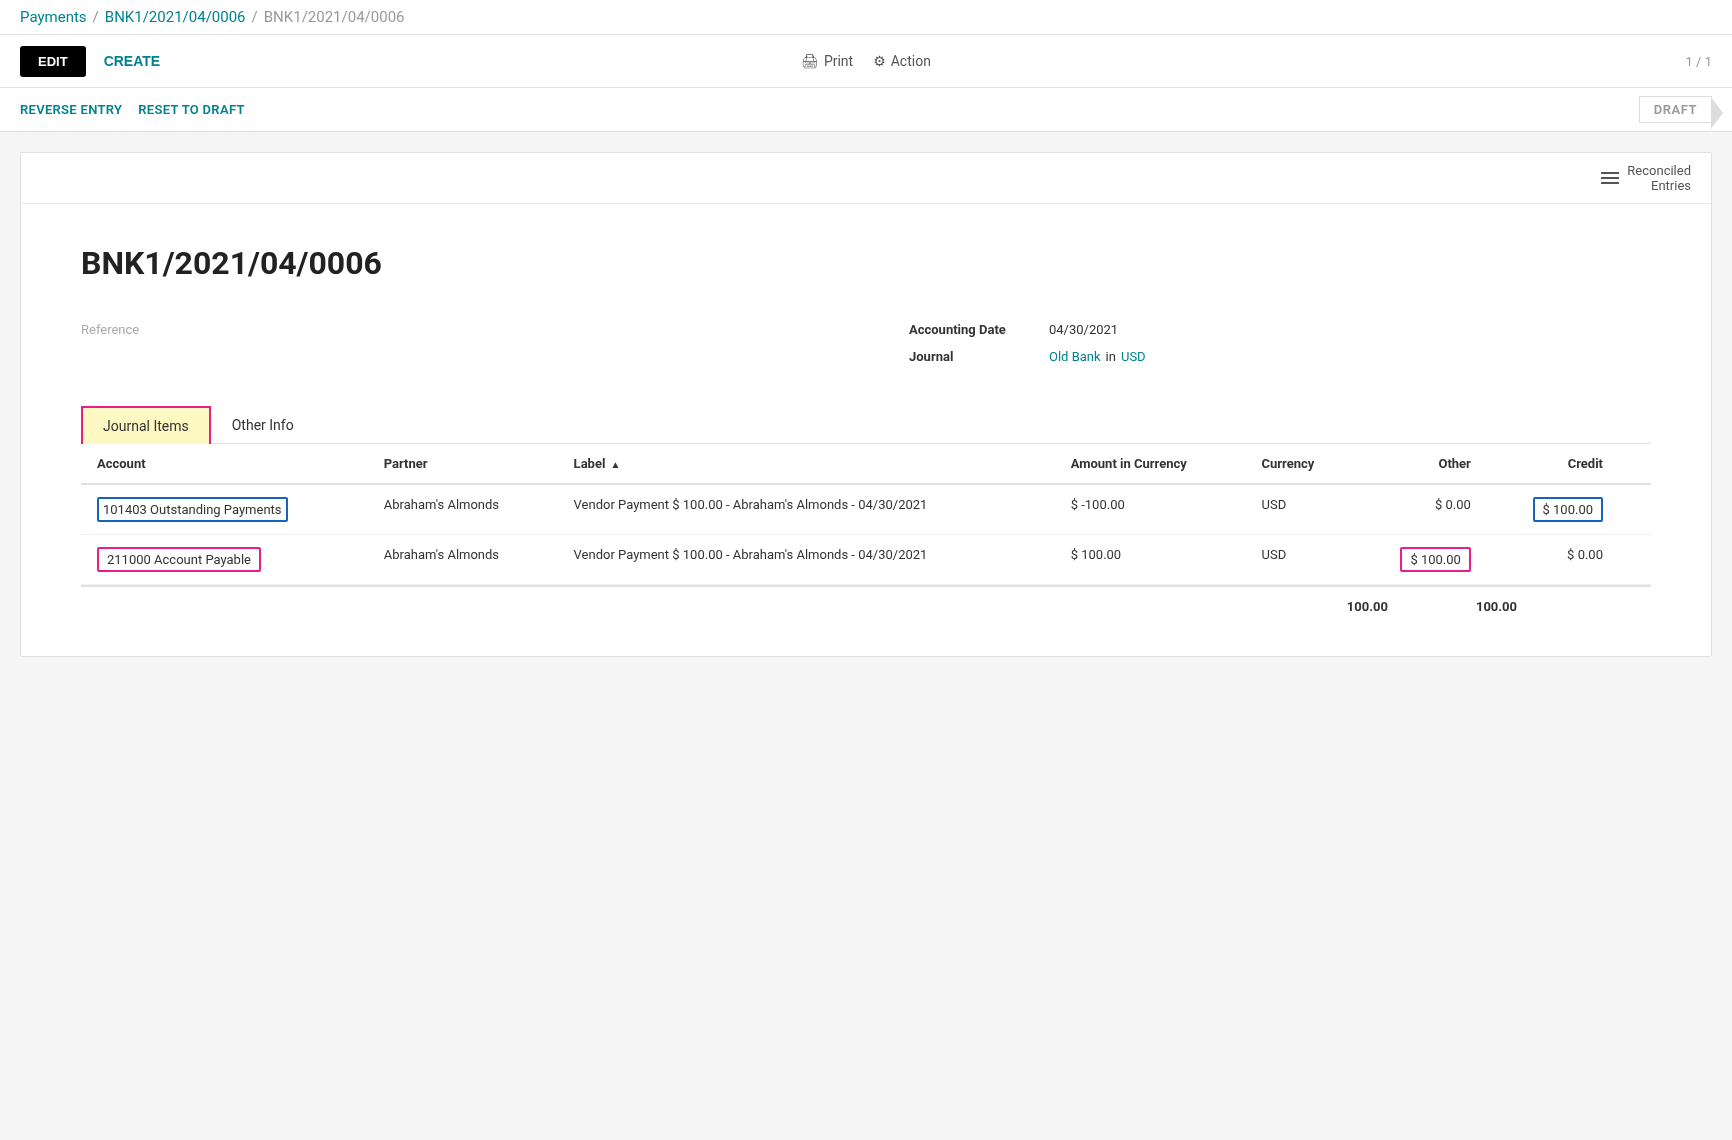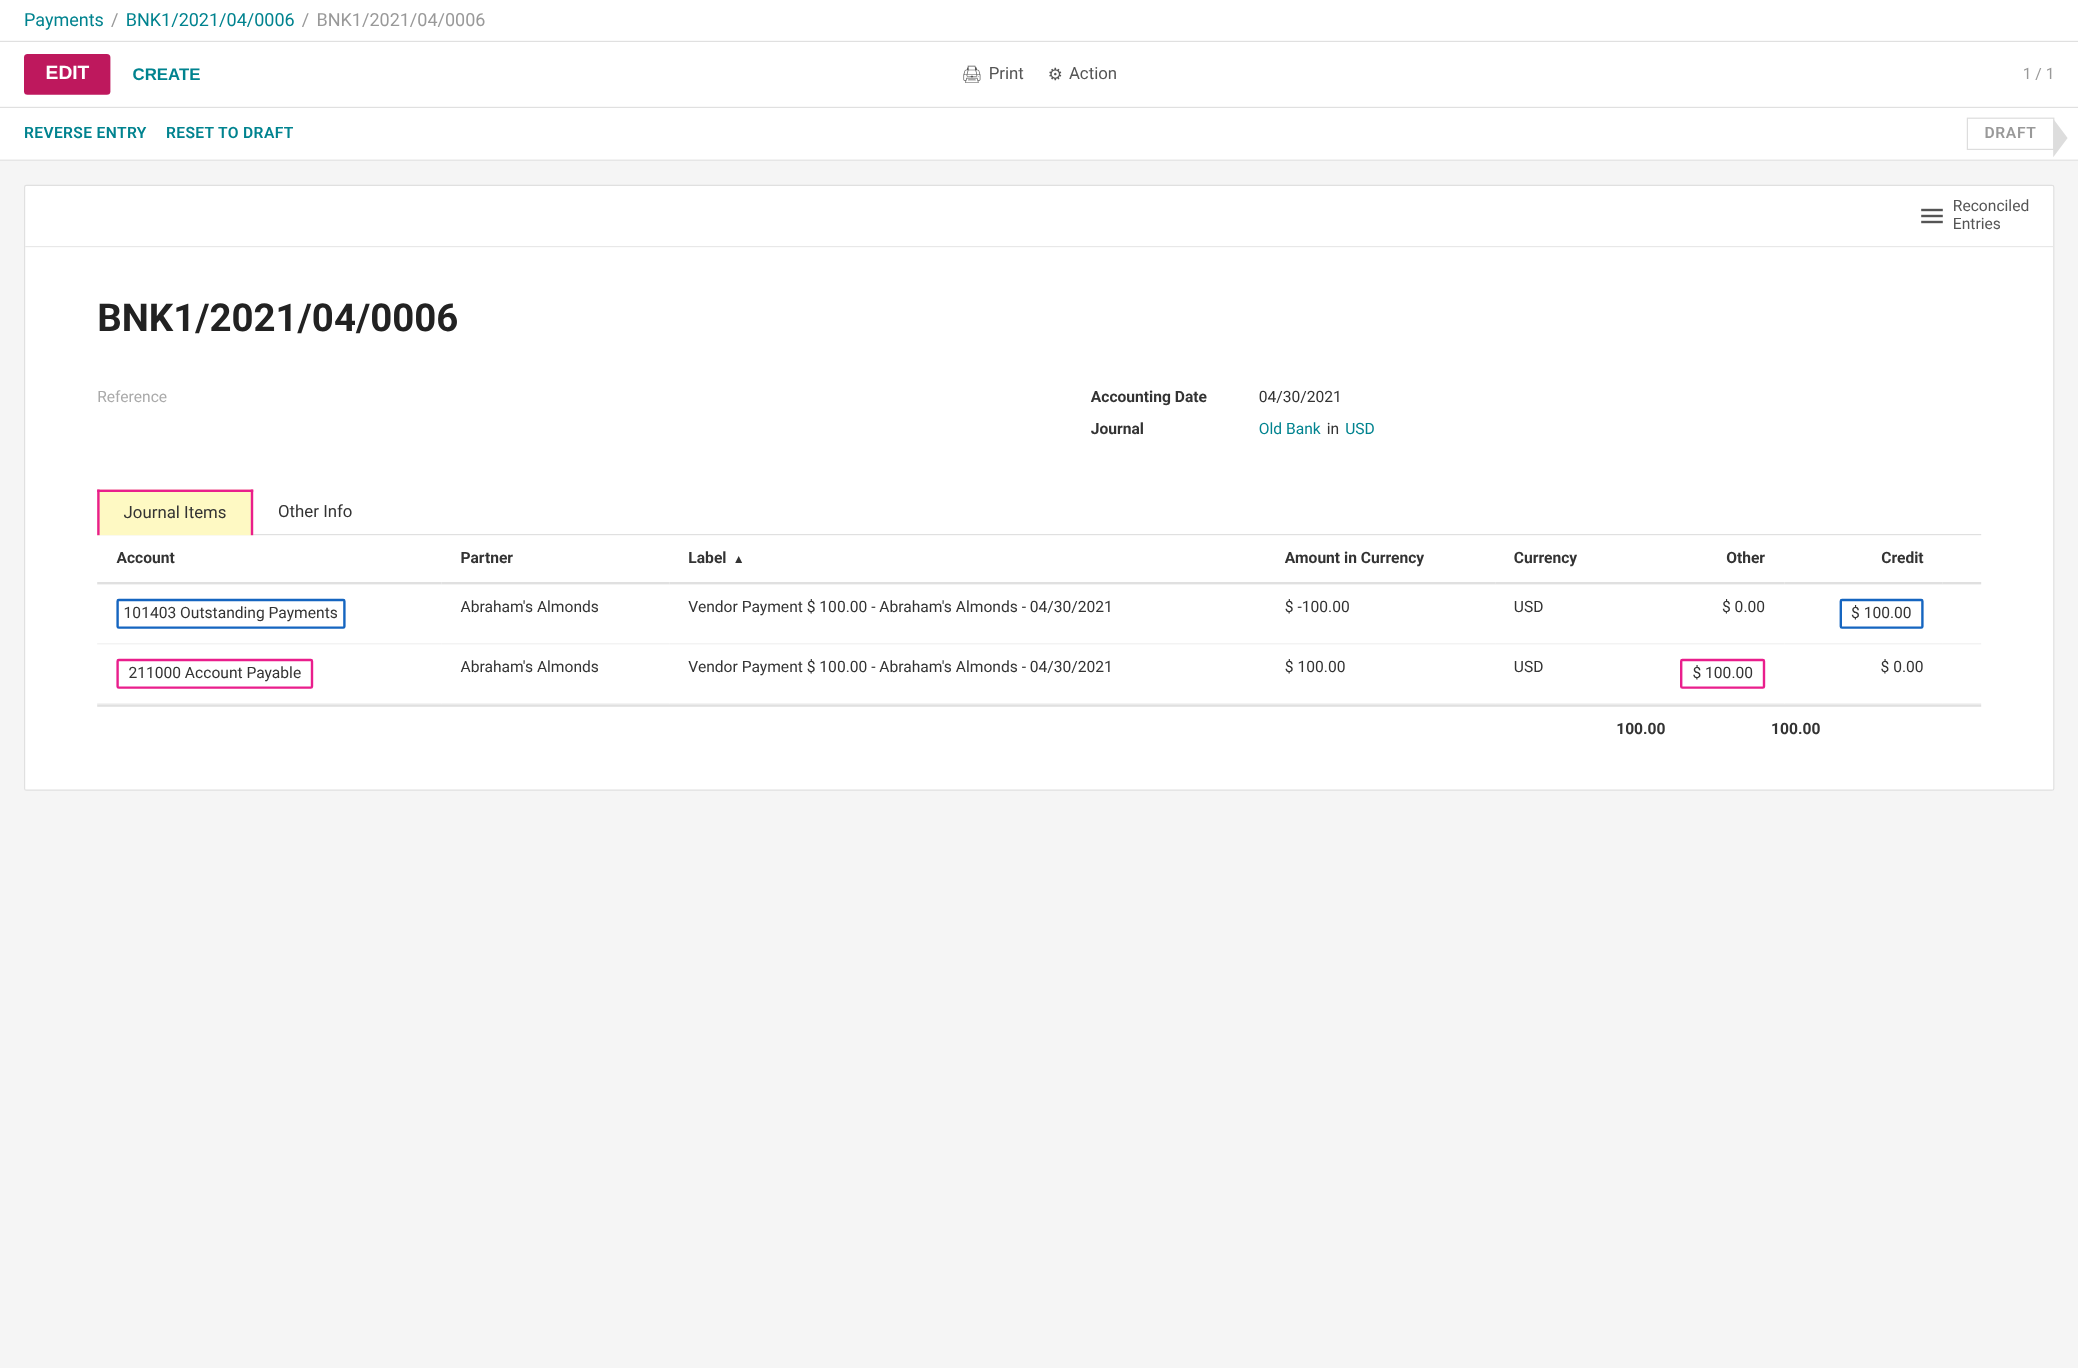--- a/index.html
+++ b/index.html
@@ -12,25 +12,25 @@
       border-bottom: 1px solid #e0e0e0;
       display: flex;
       align-items: center;
       gap: 6px;
       font-size: 15px;
     }
     .breadcrumb-link { color: #00838f; cursor: pointer; }
     .breadcrumb-sep { color: #999; }
     .breadcrumb-current { color: #999; }
     .btn-edit {
-      background: #be185d;
+      background: #000000;
       color: #fff;
       border: none;
       padding: 8px 18px;
-      font-size: 16px;
+      font-size: 13px;
       font-weight: 600;
       border-radius: 3px;
       cursor: pointer;
     }
     .btn-create {
       background: transparent;
       color: #00838f;
       border: none;
       padding: 8px 18px;
       font-size: 14px;
@@ -97,20 +97,21 @@
       border-radius: 2px;
       margin-bottom: 20px;
     }
 
     
     .reconciled-header {
       display: flex;
       justify-content: flex-end;
       padding: 10px 20px;
       border-bottom: 1px solid #e8e8e8;
+      text-align: right;
     }
     .reconciled-btn {
       display: flex;
       align-items: center;
       gap: 8px;
       cursor: pointer;
       color: #555;
       font-size: 13px;
     }
     .hamburger-icon {

